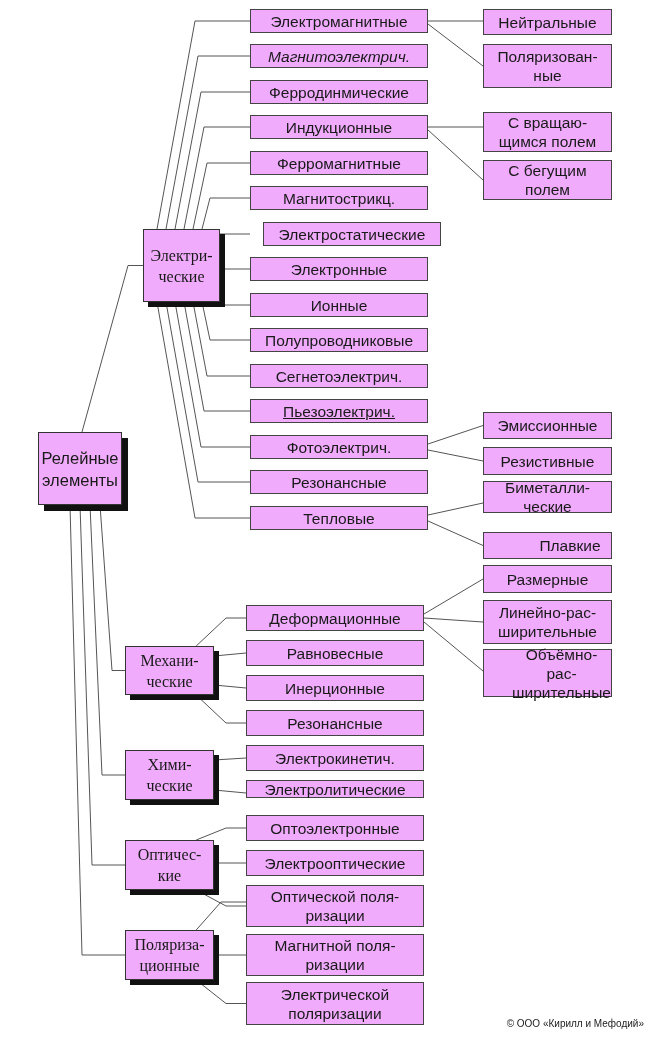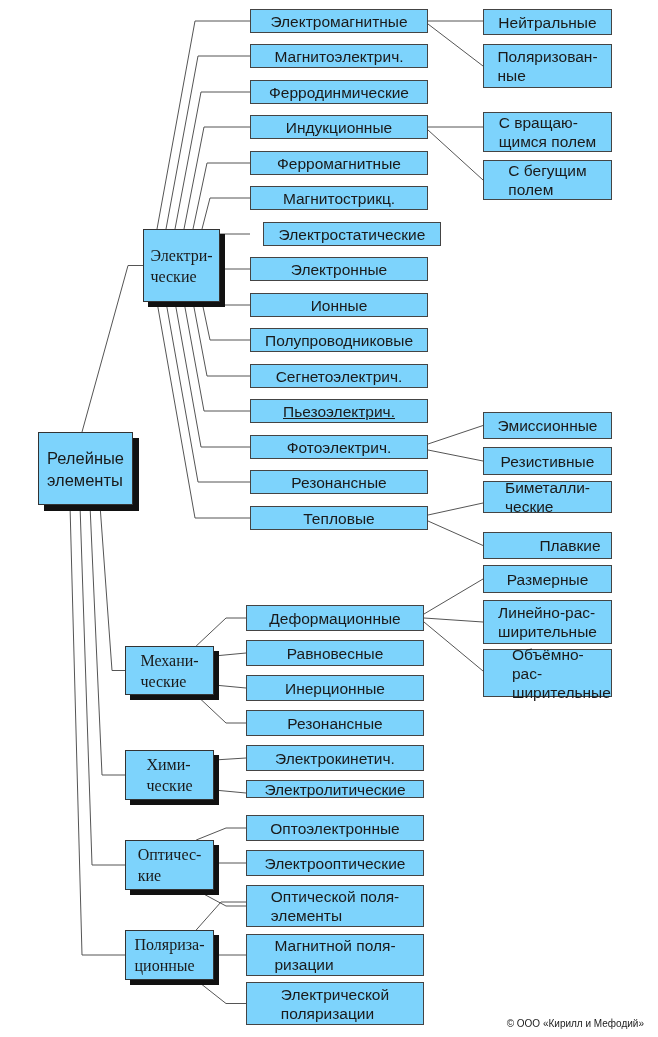--- a/index.html
+++ b/index.html
@@ -1,22 +1,22 @@
 <!DOCTYPE html>
 <html><head>
 <meta charset="utf-8">
 <style>
   html, body { margin:0; padding:0; background:#ffffff; }
   body { width:658px; height:1037px; position:relative; overflow:hidden;
          font-family:"Liberation Sans", sans-serif; color:#1a1a1a; }
   #diagram { position:absolute; left:0; top:0; width:658px; height:1037px; }
   .lines line, .lines polyline { stroke:#555; stroke-width:1; fill:none; }
   .node { position:absolute; box-sizing:border-box; border:1px solid #444;
-          background:#7dd3fc; display:flex; align-items:center; justify-content:center;
-          font-size:15.5px; line-height:19px; white-space:pre-line; }
+          background:#f0abfc; display:flex; align-items:center; justify-content:center;
+          text-align:center; font-size:15.5px; line-height:19px; white-space:pre-line; }
   .node.cat { font-size:16px; line-height:21px; box-shadow:5px 5px 0 #111; border-color:#333;font-family:Liberation Serif, serif; }
   .node.root { font-size:16.5px; line-height:22px; box-shadow:6px 6px 0 #111; border-color:#333; }
   .copyright { position:absolute; right:14px; bottom:8px; font-size:10px; color:#222;
                font-family:"Liberation Sans", sans-serif; }
 </style>
 </head>
 <body>
 
 <div id="diagram">
   <svg class="lines" id="lines" width="658" height="1037" style="position:absolute;left:0;top:0">
@@ -58,29 +58,29 @@
       <polyline points="80,505 92,865 125,865"></polyline>
       <polyline points="196.2,840 226,828 246,828"></polyline>
       <polyline points="214,863 246,863"></polyline>
       <polyline points="196.2,890 226,906 246,906"></polyline>
       <polyline points="70,505 82,955 125,955"></polyline>
       <polyline points="196.2,930 221,902 246,902"></polyline>
       <polyline points="214,955 246,955"></polyline>
       <polyline points="196.2,980 226,1003.5 246,1003.5"></polyline>
     </svg>
   <div id="nodes">
-      <div class="node root" style="left: 38px; top: 432px; width: 95px; height: 73px;">Релейные
+      <div class="node root" style="left: 38px; top: 432px; width: 84px; height: 73px;">Релейные
 элементы</div>
       <div class="node cat" style="left: 143px; top: 229px; width: 77px; height: 73px;">Электри-
 ческие</div>
       <div class="node " style="left: 250px; top: 9px; width: 178px; height: 24px;">Электромагнитные</div>
       <div class="node " style="left: 483px; top: 9px; width: 129px; height: 26px;">Нейтральные</div>
       <div class="node " style="left: 483px; top: 44px; width: 129px; height: 44px;">Поляризован-
 ные</div>
-      <div class="node " style="left: 250px; top: 44px; width: 178px; height: 24px;">Магнитоэлектрич.</div>
+      <div class="node " style="left: 250px; top: 44px; width: 178px; height: 24px; font-style: italic;">Магнитоэлектрич.</div>
       <div class="node " style="left: 250px; top: 80px; width: 178px; height: 24px;">Ферродинмические</div>
       <div class="node " style="left: 250px; top: 115px; width: 178px; height: 24px;">Индукционные</div>
       <div class="node " style="left: 483px; top: 112px; width: 129px; height: 40px;">С вращаю-
 щимся полем</div>
       <div class="node " style="left: 483px; top: 160px; width: 129px; height: 40px;">С бегущим
 полем</div>
       <div class="node " style="left: 250px; top: 151px; width: 178px; height: 24px;">Ферромагнитные</div>
       <div class="node " style="left: 250px; top: 186px; width: 178px; height: 24px;">Магнитострикц.</div>
       <div class="node " style="left: 263px; top: 222px; width: 178px; height: 24px;">Электростатические</div>
       <div class="node " style="left: 250px; top: 257px; width: 178px; height: 24px;">Электронные</div>
@@ -109,21 +109,21 @@
       <div class="node " style="left: 246px; top: 710px; width: 178px; height: 26px;">Резонансные</div>
       <div class="node cat" style="left: 125px; top: 750px; width: 89px; height: 50px;">Хими-
 ческие</div>
       <div class="node " style="left: 246px; top: 745px; width: 178px; height: 26px;">Электрокинетич.</div>
       <div class="node " style="left: 246px; top: 780px; width: 178px; height: 18px;">Электролитические</div>
       <div class="node cat" style="left: 125px; top: 840px; width: 89px; height: 50px;">Оптичес-
 кие</div>
       <div class="node " style="left: 246px; top: 815px; width: 178px; height: 26px;">Оптоэлектронные</div>
       <div class="node " style="left: 246px; top: 850px; width: 178px; height: 26px;">Электрооптические</div>
       <div class="node " style="left: 246px; top: 885px; width: 178px; height: 42px;">Оптической поля-
-элементы</div>
+ризации</div>
       <div class="node cat" style="left: 125px; top: 930px; width: 89px; height: 50px;">Поляриза-
 ционные</div>
       <div class="node " style="left: 246px; top: 934px; width: 178px; height: 42px;">Магнитной поля-
 ризации</div>
       <div class="node " style="left: 246px; top: 982px; width: 178px; height: 43px;">Электрической
 поляризации</div>
     </div>
   <div class="copyright">© ООО «Кирилл и Мефодий»</div>
 </div>
 

